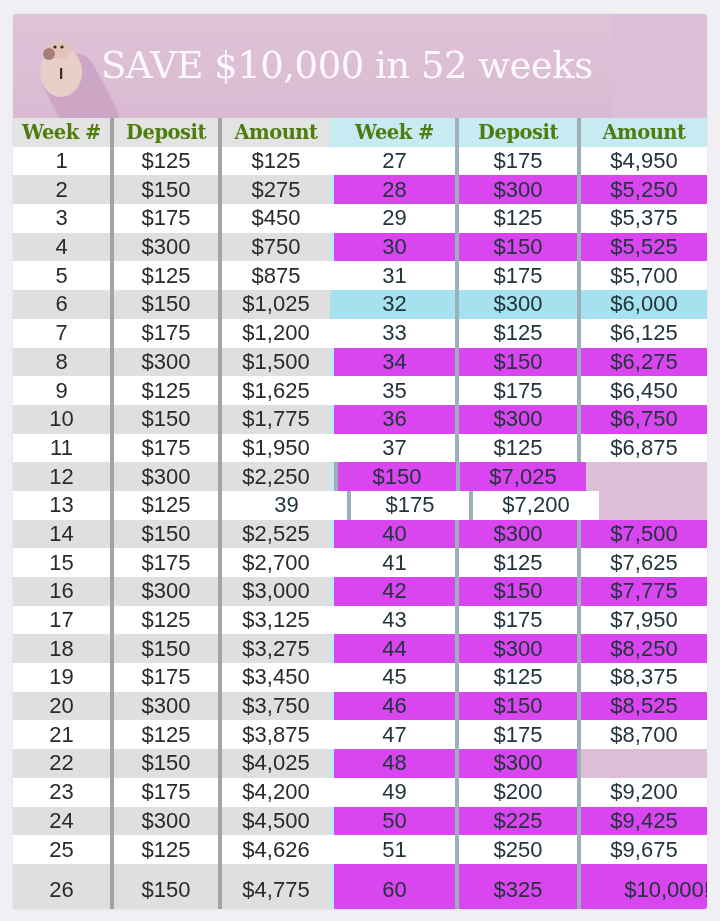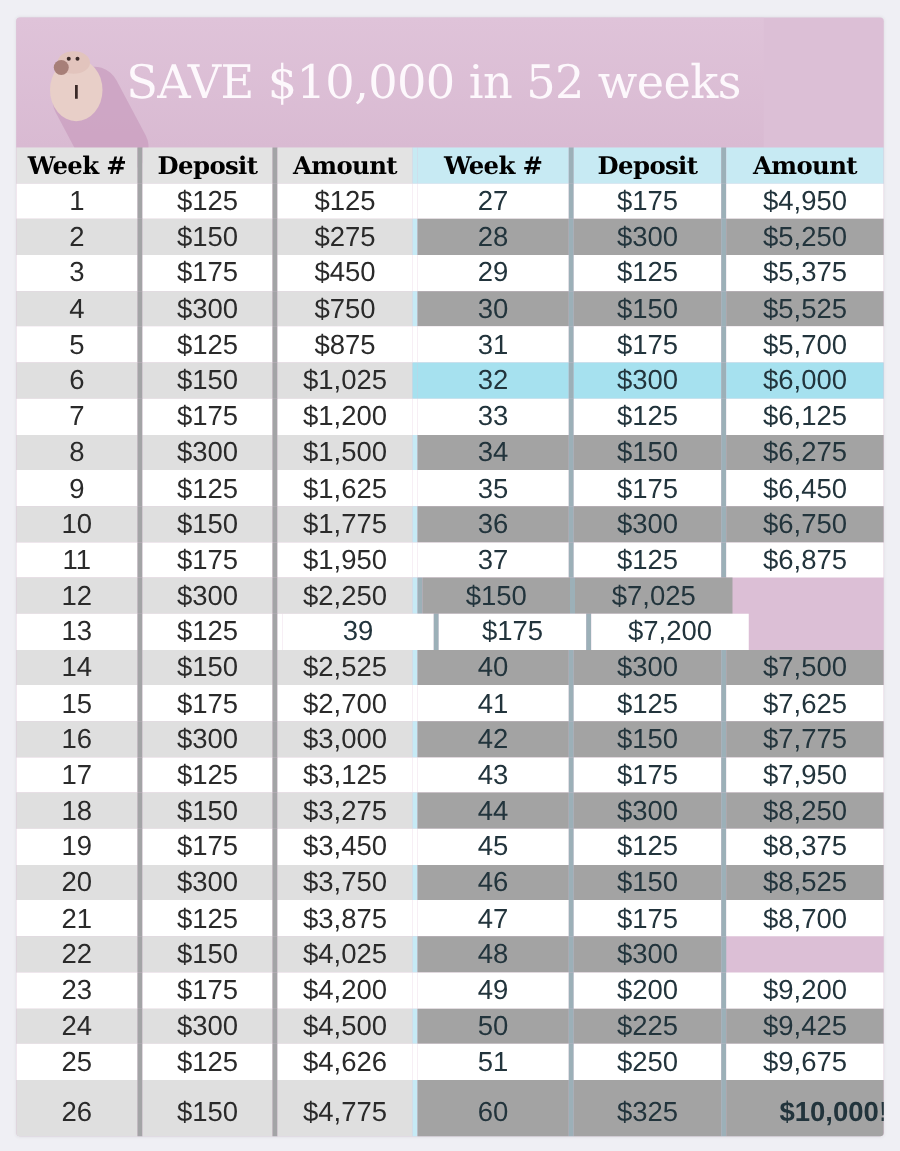--- a/index.html
+++ b/index.html
@@ -10,27 +10,27 @@
   .pig { position:absolute; left:20px; top:20px; width:56px; height:66px; }
   .title { position:absolute; left:88px; top:30px; color:#fdf8fc; font-family:"DejaVu Serif", serif; font-size:37px; letter-spacing:-0.5px; white-space:nowrap; }
   .table { position:absolute; left:0; top:104px; width:694px; }
   .row { display:flex; height:28.7px; }
   .row.last { height:52px; }
   .cell { height:100%; display:flex; align-items:center; justify-content:center; font-size:22px; color:#2a2a2a; box-sizing:border-box; }
   .c1 { width:97px; } .c2 { width:104px; } .c3 { width:108px; }
   .c4 { width:121px; } .c5 { width:118px; } .c6 { width:126px; }
   .sep { width:4px; background:#a3a4a6; height:100%; }
   .sep.blue { background:#9cb0b8; }
-  .head .cell { font-family:"DejaVu Serif", serif; font-weight:bold; font-size:19.5px; color:#000000; letter-spacing:-0.5px; }
+  .head .cell { font-family:"DejaVu Serif", serif; font-weight:bold; font-size:19.5px; color:#4d7c0f; letter-spacing:-0.5px; }
   .head .l { background:#e3e3e3; }
   .head .r { background:#c7eaf3; }
   .row .l.w { background:#ffffff; } .row .l.g { background:#dfdfdf; }
-  .row .r.w { background:#ffffff;text-align:center; } .row .r.b { background:#a3a3a3; } .row .r.hl { background:#a6e1ef; }
+  .row .r.w { background:#ffffff;text-align:center; } .row .r.b { background:#d946ef; } .row .r.hl { background:#a6e1ef; }
   .r { color:#22343c; }
-  .bold { font-weight:bold;padding-left:46px; }
+  .bold { font-weight:normal;padding-left:46px; }
 </style>
 </head>
 <body>
 
 <div class="card">
   <div class="banner">
     <div class="shadow-trail"></div>
     <svg class="pig" viewBox="0 0 56 66">
       <ellipse cx="28" cy="38" rx="21" ry="25" fill="#e8cfc8"></ellipse>
       <ellipse cx="26" cy="16" rx="13" ry="9" fill="#e2c4bd"></ellipse>

